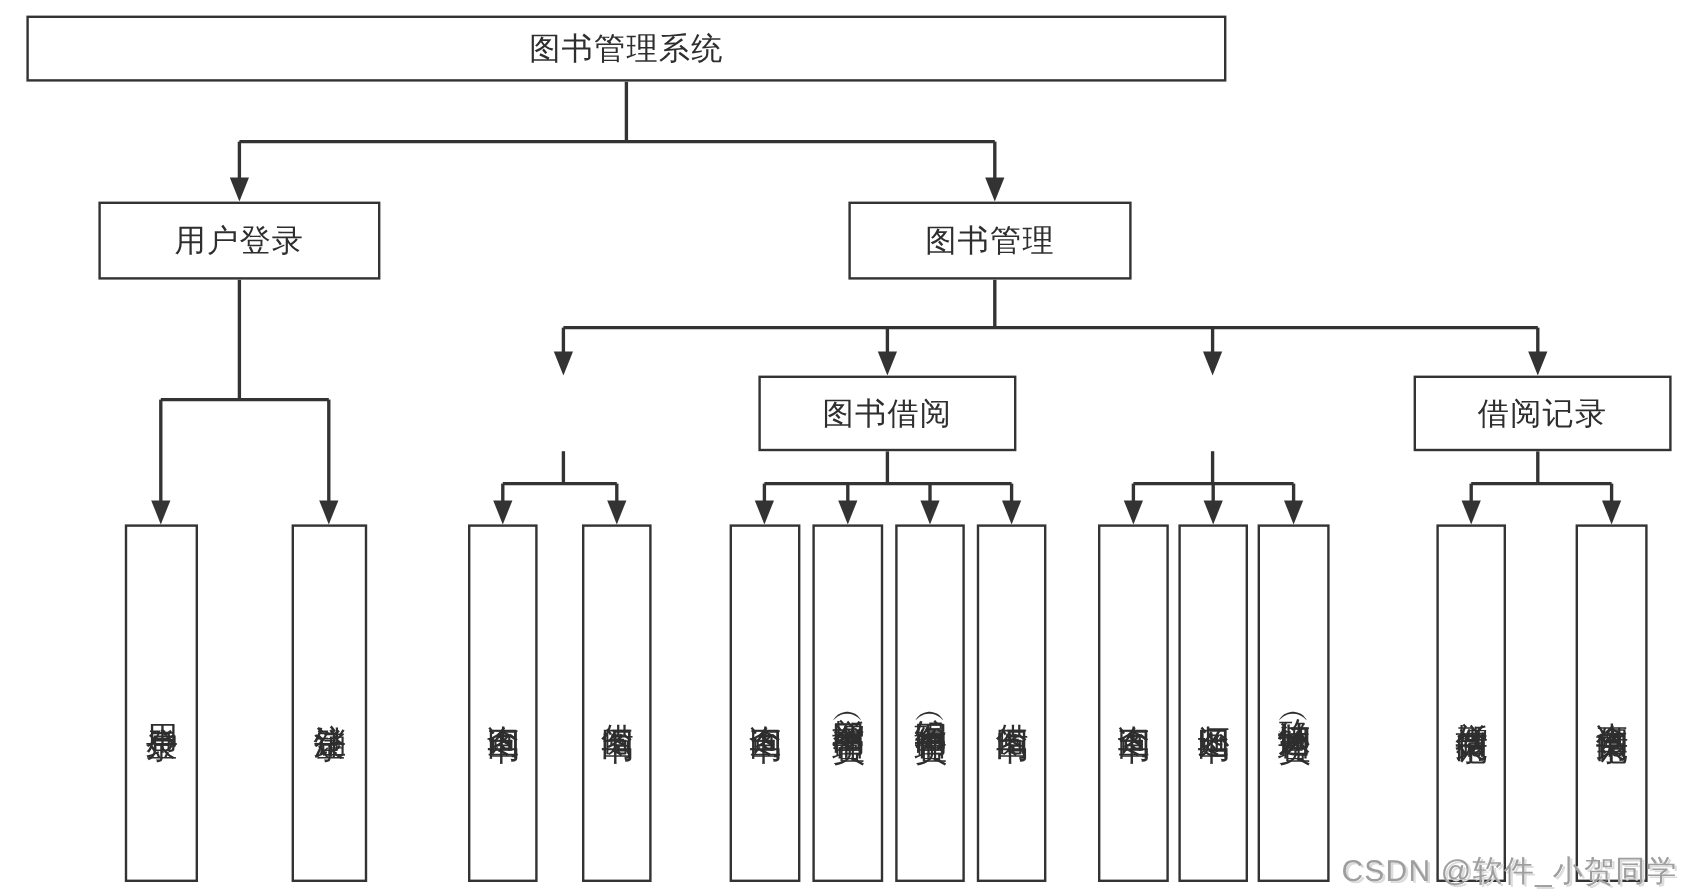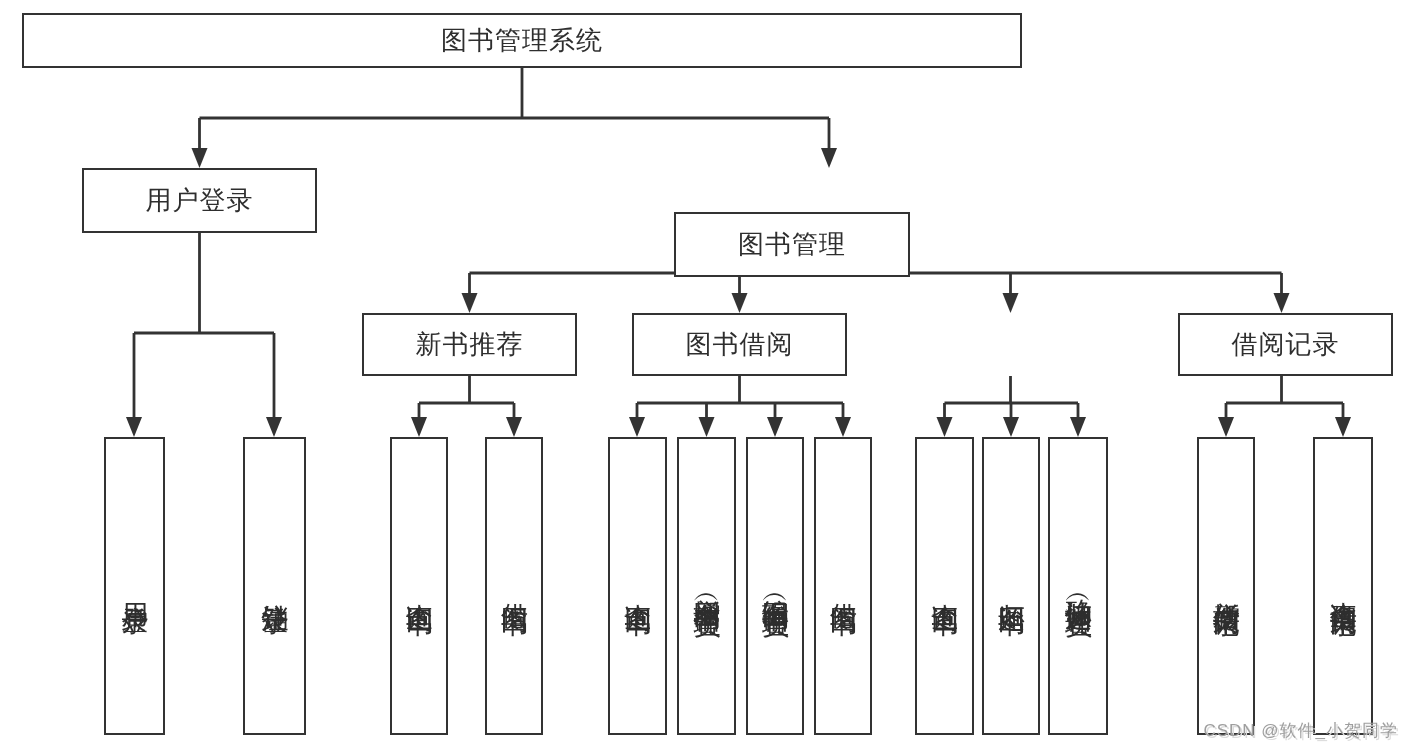--- a/index.html
+++ b/index.html
@@ -40,21 +40,21 @@
     text-orientation: upright;
     font-size: 27px;
     letter-spacing: 2px;
     line-height: 1;
     color: #2e2e2e;
   }
   #watermark {
     position: absolute;
     right: 7px;
     bottom: 5px;
-    font-size: 17px;
+    font-size: 25px;
     color: #9e9e9e;
     letter-spacing: 1px;
     text-shadow: 2px 2px 0 #dcdcdc;
     white-space: nowrap;
   }
 </style>
 </head>
 <body>
 
 <div id="stage">
@@ -121,27 +121,24 @@
     <polygon points="1335,417 1351,417 1343,437" stroke="none"></polygon>
   </svg>
 
   <div class="node hbox root-box">
     <span>图书管理系统</span>
   </div>
 
   <div class="node hbox lvl2" style="left:82px;width:235px;">
     <span>用户登录</span>
   </div>
-  <div class="node hbox lvl2" style="left:674px;width:236px;margin-top:44px;">
+  <div class="node hbox lvl2" style="left:707px;width:236px;">
     <span>图书管理</span>
   </div>
 
-  <div class="node hbox lvl3" style="left:362px;">
-    <span>新书推荐</span>
-  </div>
   <div class="node hbox lvl3" style="left:632px;">
     <span>图书借阅</span>
   </div>
   <div class="node hbox lvl3" style="left:1178px;">
     <span>借阅记录</span>
   </div>
 
   <div class="node vbox" style="left:104px;width:61px;">
     <span class="vtext">用户登录</span>
   </div>

